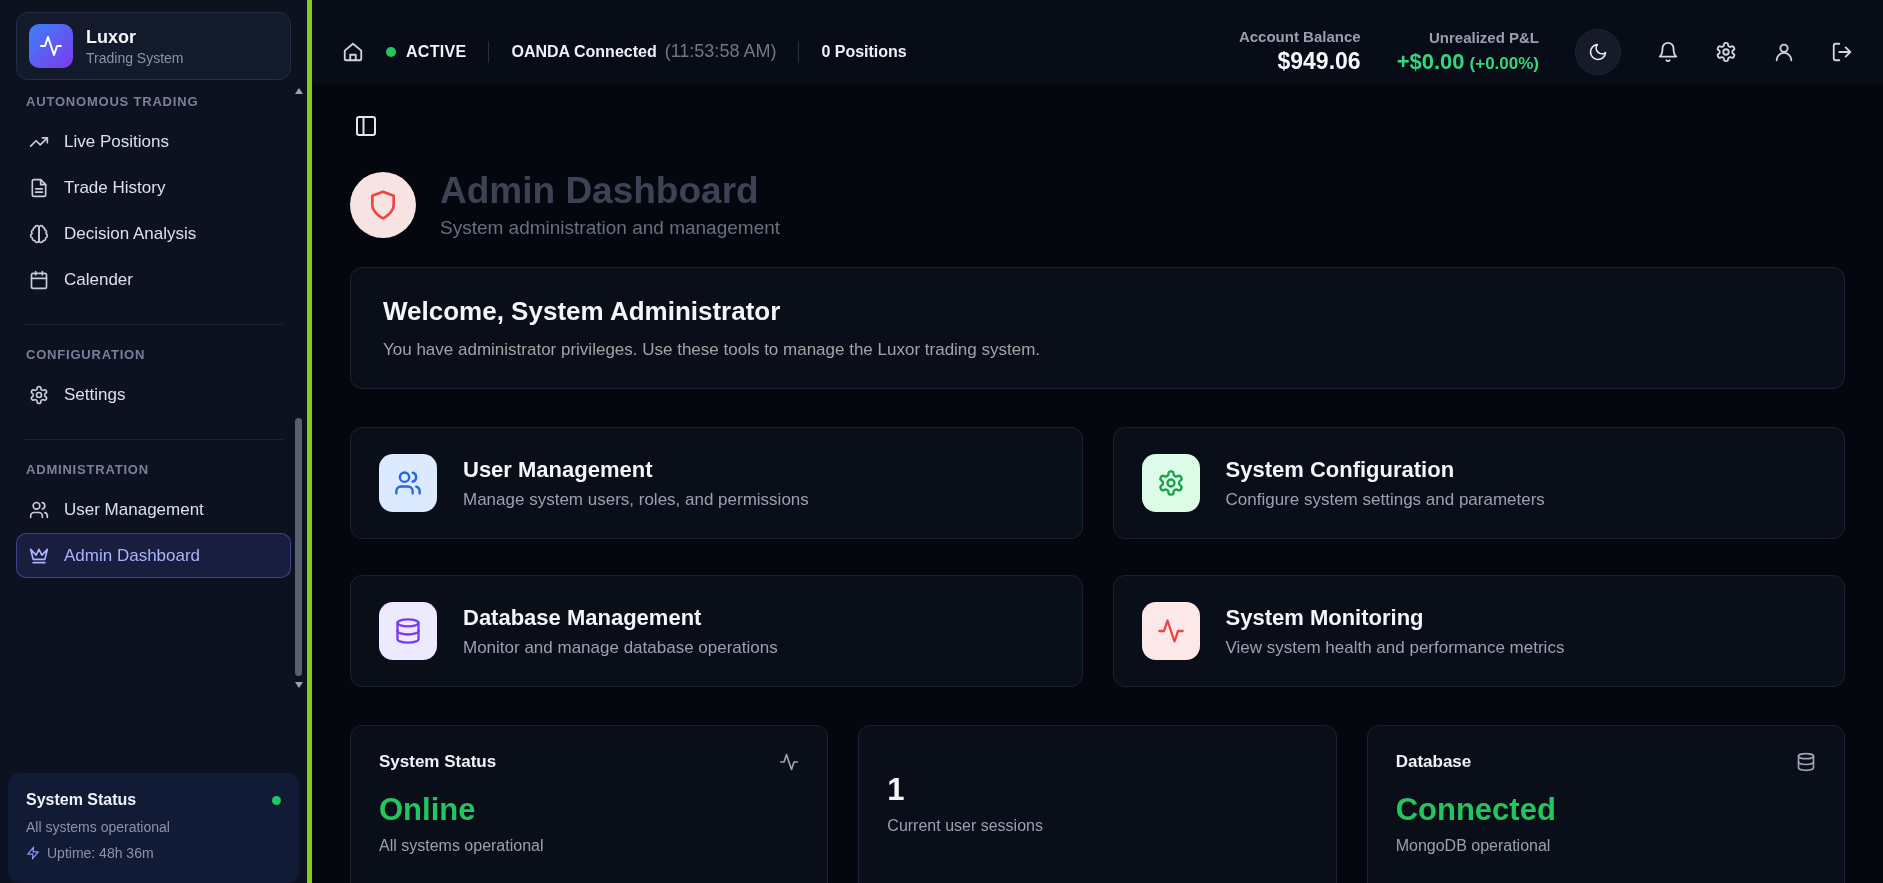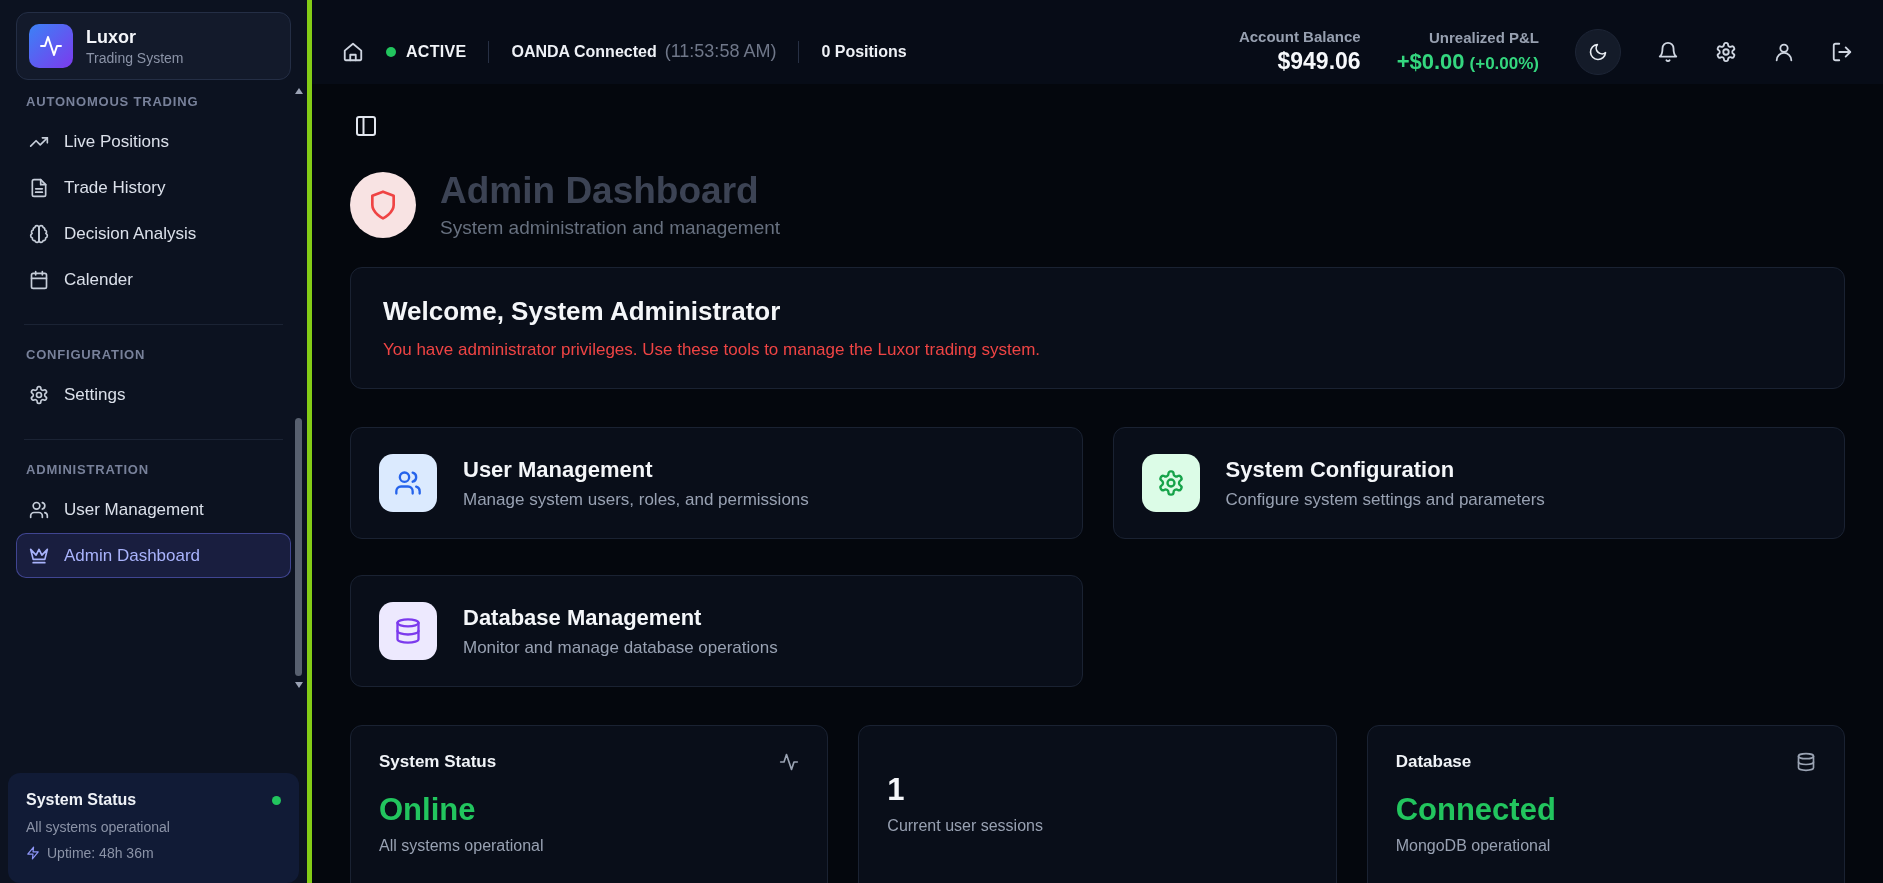--- a/index.html
+++ b/index.html
@@ -107,21 +107,21 @@
   .page-head { display:flex; align-items:center; gap:24px; margin-top:28px; }
   .avatar { width:66px; height:66px; border-radius:50%; background:#f8e3e3;
     display:flex; align-items:center; justify-content:center; color:#ef4444; flex:none; }
   .avatar svg { width:32px; height:32px; }
   .page-title { font-size:37px; font-weight:700; color:#3c4354; }
   .page-sub { font-size:19px; color:#67707f; margin-top:5px; }
 
   .welcome { margin-top:28px; background:#090e19; border:1px solid #1a2232;
     border-radius:12px; padding:28px 32px; }
   .welcome-title { font-size:26px; font-weight:700; color:#f4f6f9; }
-  .welcome-body { font-size:17px; color:#ef4444; margin-top:13px; }
+  .welcome-body { font-size:17px; color:#a3a3a3; margin-top:13px; }
 
   .admin-grid { margin-top:38px; display:grid; grid-template-columns:1fr 1fr; gap:36px 30px; }
   .acard { background:#090e19; border:1px solid #1a2232; border-radius:12px;
     padding:26px 28px; display:flex; align-items:center; gap:26px; cursor:pointer; }
   .tile { width:58px; height:58px; border-radius:14px; flex:none;
     display:flex; align-items:center; justify-content:center; }
   .tile svg { width:28px; height:28px; }
   .tile-blue   { background:#dbeafe; color:#2563eb; }
   .tile-green  { background:#dcfce7; color:#16a34a; }
   .tile-purple { background:#ede9fe; color:#7c3aed; }
@@ -378,20 +378,31 @@
             <path d="M3 5v14a9 3 0 0 0 18 0V5"></path>
             <path d="M3 12a9 3 0 0 0 18 0"></path>
           </svg>
       </div>
       <div>
         <div class="acard-title">Database Management</div>
         <div class="acard-desc">Monitor and manage database operations</div>
       </div>
     </div>
 
+    <div class="acard">
+      <div class="tile tile-red">
+        <svg viewBox="0 0 24 24" fill="none" stroke="currentColor" stroke-width="2" stroke-linecap="round" stroke-linejoin="round">
+            <polyline points="22 12 18 12 15 21 9 3 6 12 2 12"></polyline>
+          </svg>
+      </div>
+      <div>
+        <div class="acard-title">System Monitoring</div>
+        <div class="acard-desc">View system health and performance metrics</div>
+      </div>
+    </div>
   </div>
 
   <div class="stats-grid">
 
     <div class="scard">
       <div class="scard-head">
         <span class="scard-label">System Status</span>
         <svg viewBox="0 0 24 24" fill="none" stroke="currentColor" stroke-width="2" stroke-linecap="round" stroke-linejoin="round">
             <polyline points="22 12 18 12 15 21 9 3 6 12 2 12"></polyline>
           </svg>

